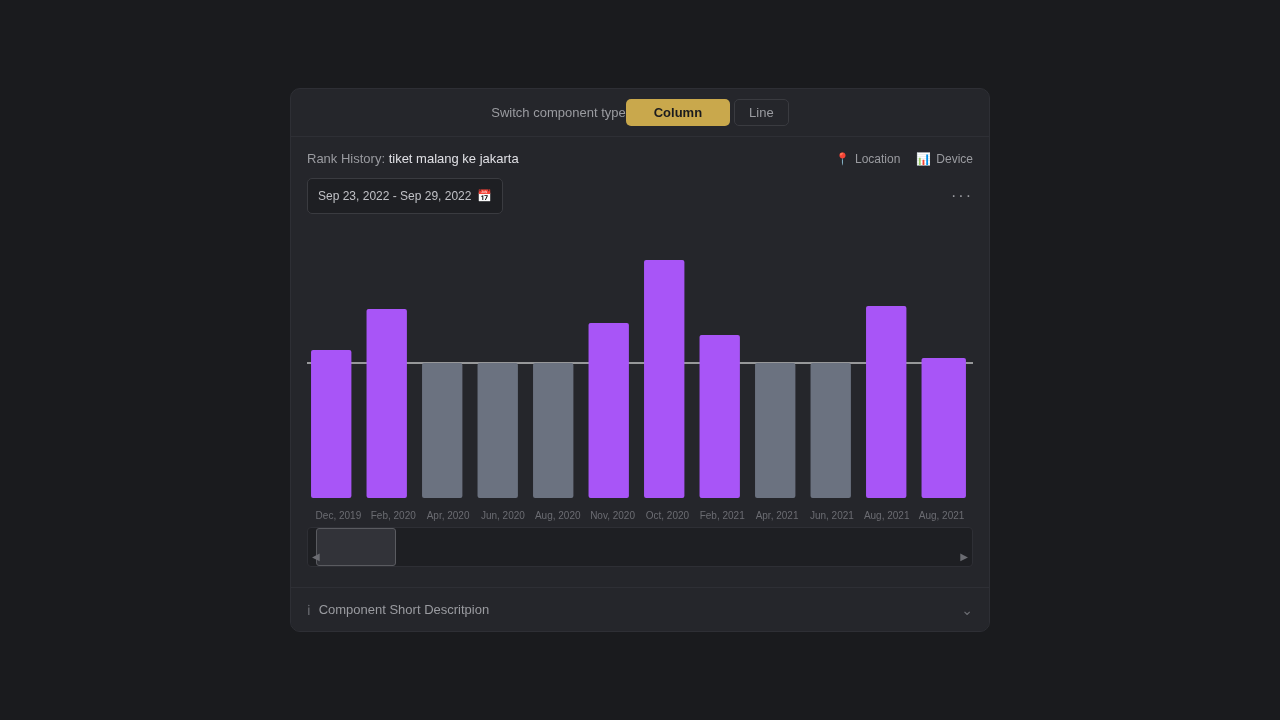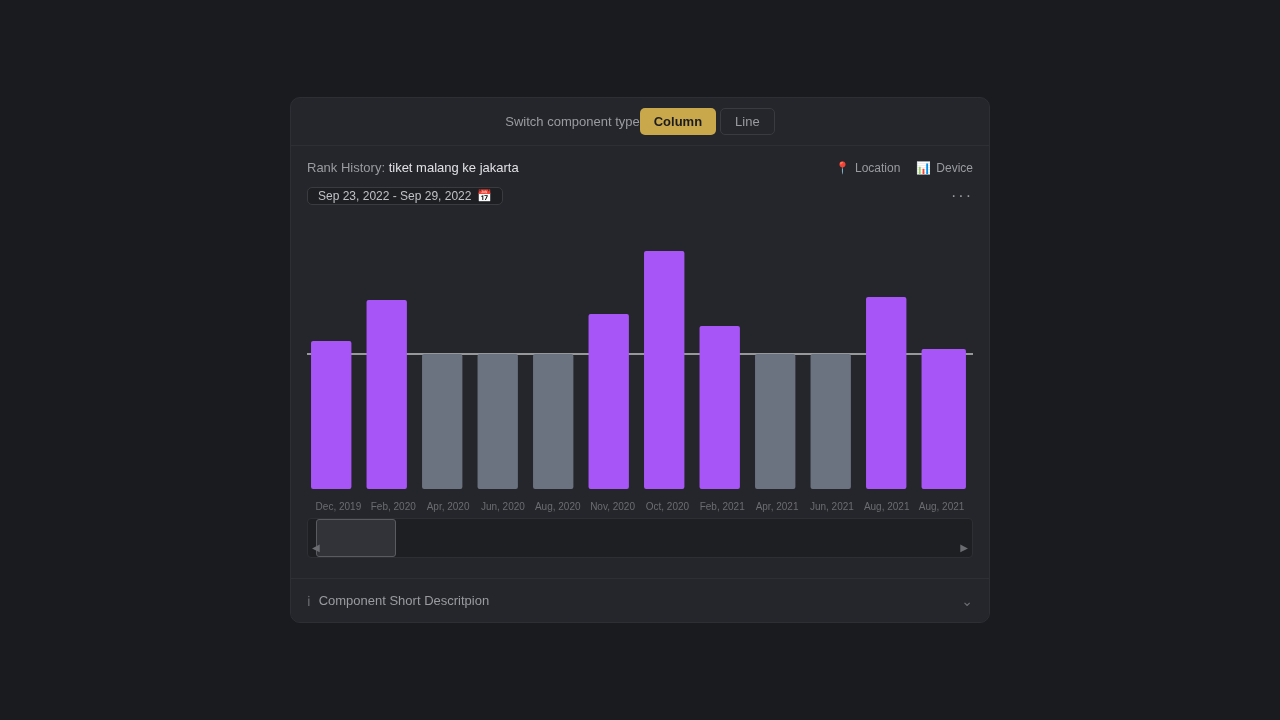--- a/index.html
+++ b/index.html
@@ -32,21 +32,21 @@
     }
     .switch-buttons {
       display: flex;
       gap: 4px;
     }
     .btn-column {
       background: #c9a84c;
       color: #1a1b1e;
       border: none;
       border-radius: 5px;
-      padding: 5px 14px;
+      padding: 5px 28px;
       font-size: 13px;
       font-weight: 600;
       cursor: pointer;
     }
     .btn-line {
       background: transparent;
       color: #9a9ba0;
       border: 1px solid #3a3b40;
       border-radius: 5px;
       padding: 5px 14px;
@@ -91,21 +91,21 @@
       justify-content: space-between;
       margin-bottom: 14px;
     }
     .date-range {
       display: flex;
       align-items: center;
       gap: 6px;
       background: #1e1f23;
       border: 1px solid #3a3b40;
       border-radius: 5px;
-      padding: 1px 10px;
+      padding: 10px 10px;
       color: #c0c1c6;
       font-size: 12px;
       cursor: pointer;
     }
     .more-icon {
       color: #9a9ba0;
       font-size: 16px;
       cursor: pointer;
       letter-spacing: 2px;
     }

